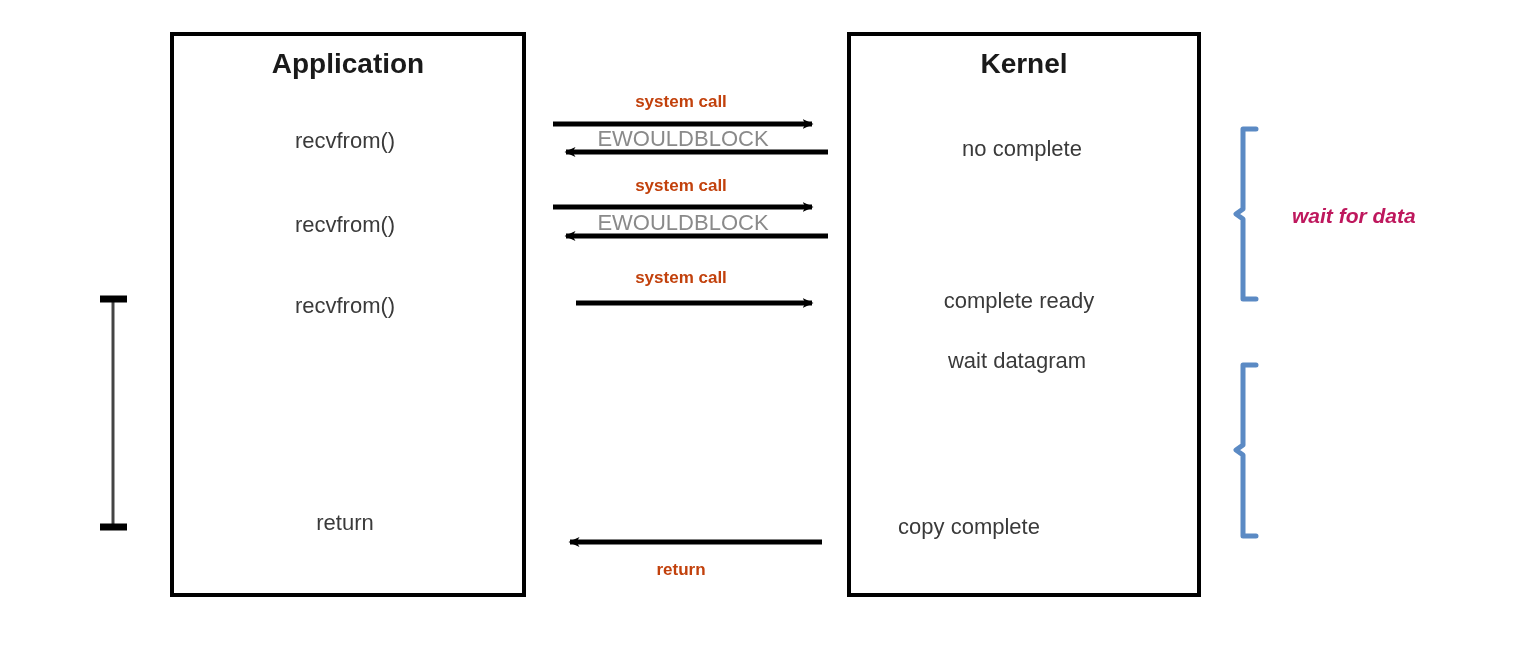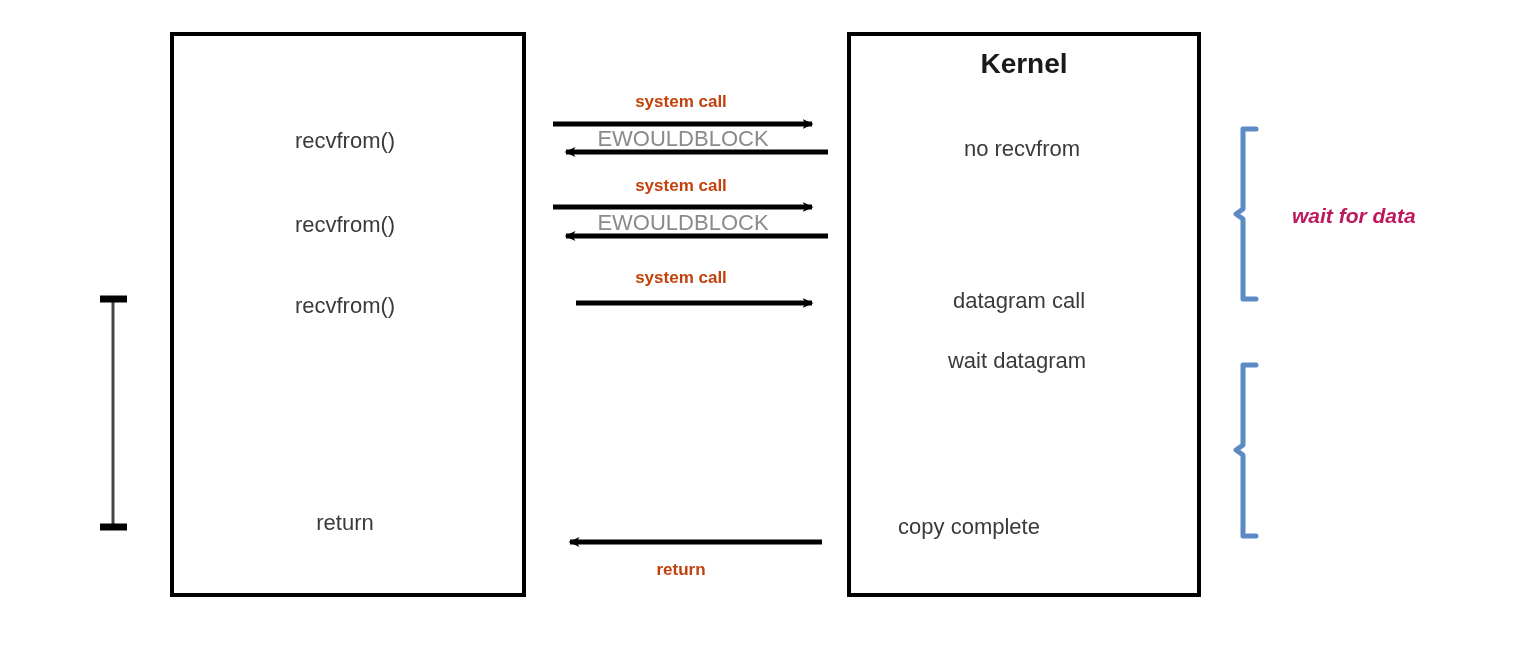--- a/index.html
+++ b/index.html
@@ -141,30 +141,31 @@
     </g>
 
     <g fill="none" stroke="#5b8ac4" stroke-width="5" stroke-linecap="round" stroke-linejoin="round">
       <path d="M1256,365 L1243,365 L1243,445 L1236,450 L1243,455 L1243,536 L1256,536"></path>
     </g>
   </svg>
 
   <div class="panel-box" id="app-box"></div>
   <div class="panel-box" id="kernel-box"></div>
 
+  <div class="lbl panel-title centered" style="left:348px; top:50px;">Application</div>
 
   <div class="lbl step centered" style="left:345px; top:130px;">recvfrom()</div>
   <div class="lbl step centered" style="left:345px; top:214px;">recvfrom()</div>
   <div class="lbl step centered" style="left:345px; top:295px;">recvfrom()</div>
   <div class="lbl step centered" style="left:345px; top:512px;">return</div>
 
   <div class="lbl panel-title centered" style="left:1024px; top:50px;">Kernel</div>
 
-  <div class="lbl step centered" style="left:1022px; top:138px;">no recvfrom</div>
-  <div class="lbl step centered" style="left:1019px; top:290px;">datagram call</div>
+  <div class="lbl step centered" style="left:1022px; top:138px;">no complete</div>
+  <div class="lbl step centered" style="left:1019px; top:290px;">complete ready</div>
   <div class="lbl step centered" style="left:1017px; top:350px;">wait datagram</div>
   <div class="lbl step centered" style="left:969px; top:516px;">copy complete</div>
 
   <div class="lbl arrow-lbl centered" style="left:681px; top:93px;">system call</div>
   <div class="lbl ewb-lbl centered" style="left:683px; top:128px;">EWOULDBLOCK</div>
   <div class="lbl arrow-lbl centered" style="left:681px; top:177px;">system call</div>
   <div class="lbl ewb-lbl centered" style="left:683px; top:212px;">EWOULDBLOCK</div>
   <div class="lbl arrow-lbl centered" style="left:681px; top:269px;">system call</div>
   <div class="lbl arrow-lbl centered" style="left:681px; top:561px;">return</div>
 

